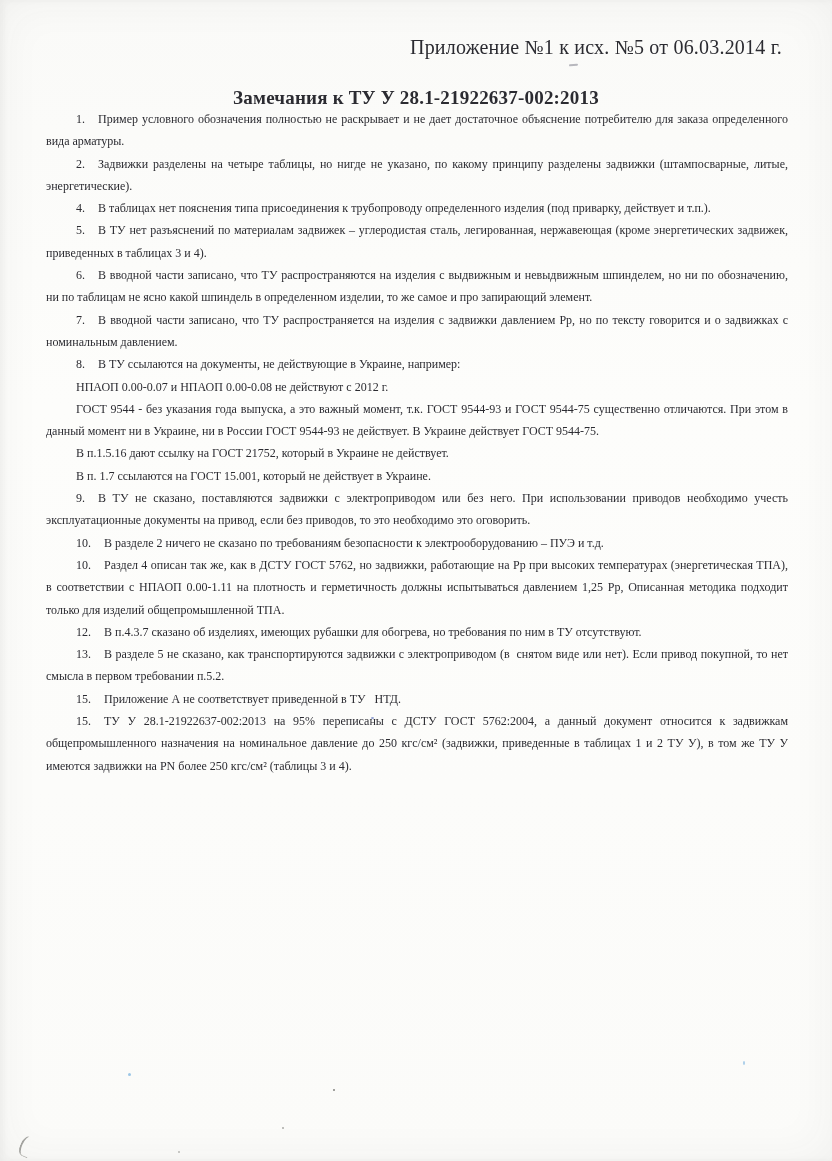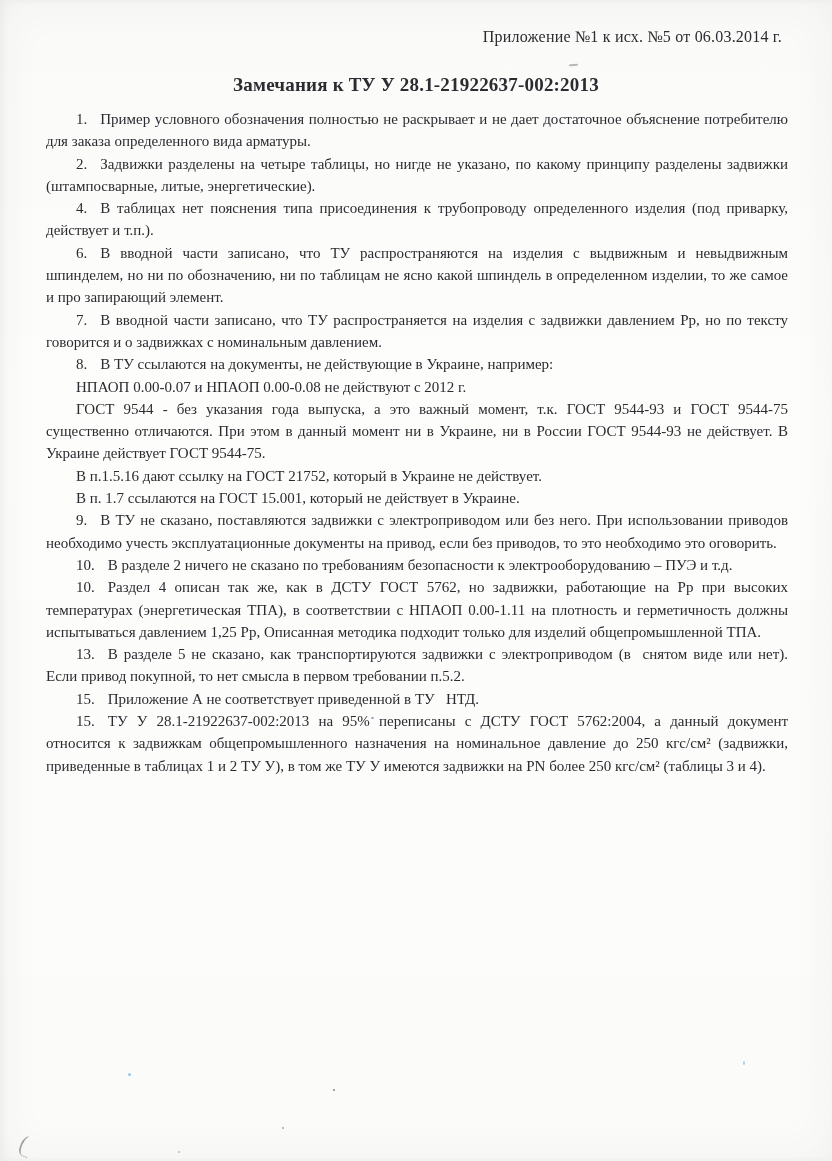--- a/index.html
+++ b/index.html
@@ -11,38 +11,38 @@
   .page {
     position: relative;
     width: 832px; height: 1161px;
     background: linear-gradient(180deg, #fafaf8 0%, #fdfdfb 35%, #fbfbf9 100%);
     box-shadow: inset 0 0 46px rgba(60,60,58,0.05), inset 3px 0 6px rgba(60,60,58,0.05);
     overflow: hidden;
     color: var(--ink, #2b2b31);
   }
   .hdr {
     position: absolute;
-    top: 28px; right: 50px;
-    font-size: 16px;
+    top: 36px; right: 50px;
+    font-size: 20px;
     letter-spacing: 0.2px;
     white-space: nowrap;
   }
   .title {
     position: absolute;
     top: 70px; left: 0; right: 0;
-    margin: 4px;
+    margin: 17px;
     text-align: center;
     font-size: 19px;
     font-weight: bold;
     letter-spacing: 0.2px;
   }
   .bodytext {
     position: absolute;
     top: 108px; left: 46px; width: 742px;
-    font-size: 15px;
+    font-size: 12px;
     line-height: 22.3px;
     text-align: justify;
   }
   .para { margin: 0; text-indent: 30px; }
   .num { padding-right: 13px; }
   .num:empty { padding-right: 0; }
   
   .artifact { position: absolute; pointer-events: none; }
   .a-dash { top: 64px; left: 569px; width: 9px; height: 2px; background: #b7b7bd; transform: rotate(-6deg); border-radius: 1px; }
   .a-squiggle { top: 1136px; left: 20px; width: 10px; height: 20px; border-left: 2px solid #8e8e8a; border-bottom: 1px solid #a5a5a0; border-radius: 60% 0 0 60%; transform: rotate(24deg); opacity: 0.8; }
@@ -61,30 +61,32 @@
 
   <div class="hdr">Приложение №1 к исх. №5 от 06.03.2014 г.</div>
   <div class="artifact a-dash"></div>
 
   <h1 class="title">Замечания к ТУ У 28.1-21922637-002:2013</h1>
 
   <div class="bodytext">
     <p class="para"><span class="num">1.</span><span class="txt">Пример условного обозначения полностью не раскрывает и не дает достаточное объяснение потребителю для заказа определенного вида арматуры.</span></p>
     <p class="para"><span class="num">2.</span><span class="txt">Задвижки разделены на четыре таблицы, но нигде не указано, по какому принципу разделены задвижки (штампосварные, литые, энергетические).</span></p>
     <p class="para"><span class="num">4.</span><span class="txt">В таблицах нет пояснения типа присоединения к трубопроводу определенного изделия (под приварку, действует и т.п.).</span></p>
+    <p class="para"><span class="num">5.</span><span class="txt">В ТУ нет разъяснений по материалам задвижек – углеродистая сталь, легированная, нержавеющая (кроме энергетических задвижек, приведенных в таблицах 3 и 4).</span></p>
     <p class="para"><span class="num">6.</span><span class="txt">В вводной части записано, что ТУ распространяются на изделия с выдвижным и невыдвижным шпинделем, но ни по обозначению, ни по таблицам не ясно какой шпиндель в определенном изделии, то же самое и про запирающий элемент.</span></p>
     <p class="para"><span class="num">7.</span><span class="txt">В вводной части записано, что ТУ распространяется на изделия с задвижки давлением Рр, но по тексту говорится и о задвижках с номинальным давлением.</span></p>
     <p class="para"><span class="num">8.</span><span class="txt">В ТУ ссылаются на документы, не действующие в Украине, например:</span></p>
     <p class="para"><span class="num"></span><span class="txt">НПАОП 0.00-0.07 и НПАОП 0.00-0.08 не действуют с 2012 г.</span></p>
     <p class="para"><span class="num"></span><span class="txt">ГОСТ 9544 - без указания года выпуска, а это важный момент, т.к. ГОСТ 9544-93 и ГОСТ 9544-75 существенно отличаются. При этом в данный момент ни в Украине, ни в России ГОСТ 9544-93 не действует. В Украине действует ГОСТ 9544-75.</span></p>
     <p class="para"><span class="num"></span><span class="txt">В п.1.5.16 дают ссылку на ГОСТ 21752, который в Украине не действует.</span></p>
     <p class="para"><span class="num"></span><span class="txt">В п. 1.7 ссылаются на ГОСТ 15.001, который не действует в Украине.</span></p>
     <p class="para"><span class="num">9.</span><span class="txt">В ТУ не сказано, поставляются задвижки с электроприводом или без него. При использовании приводов необходимо учесть эксплуатационные документы на привод, если без приводов, то это необходимо это оговорить.</span></p>
     <p class="para"><span class="num">10.</span><span class="txt">В разделе 2 ничего не сказано по требованиям безопасности к электрооборудованию – ПУЭ и т.д.</span></p>
     <p class="para"><span class="num">10.</span><span class="txt">Раздел 4 описан так же, как в ДСТУ ГОСТ 5762, но задвижки, работающие на Рр при высоких температурах (энергетическая ТПА), в соответствии с НПАОП 0.00-1.11 на плотность и герметичность должны испытываться давлением 1,25 Рр, Описанная методика подходит только для изделий общепромышленной ТПА.</span></p>
+    <p class="para"><span class="num">12.</span><span class="txt">В п.4.3.7 сказано об изделиях, имеющих рубашки для обогрева, но требования по ним в ТУ отсутствуют.</span></p>
     <p class="para"><span class="num">13.</span><span class="txt">В разделе 5 не сказано, как транспортируются задвижки с электроприводом (в&nbsp; снятом виде или нет). Если привод покупной, то нет смысла в первом требовании п.5.2.</span></p>
     <p class="para"><span class="num">15.</span><span class="txt">Приложение А не соответствует приведенной в ТУ&nbsp;&nbsp; НТД.</span></p>
     <p class="para"><span class="num">15.</span><span class="txt">ТУ У 28.1-21922637-002:2013 на 95% переписаны с ДСТУ ГОСТ 5762:2004, а данный документ относится к задвижкам общепромышленного назначения на номинальное давление до 250 кгс/см² (задвижки, приведенные в таблицах 1 и 2 ТУ У), в том же ТУ У имеются задвижки на PN более 250 кгс/см² (таблицы 3 и 4).</span></p>
   </div>
 
   <div class="artifact a-squiggle"></div>
   <div class="artifact speck s1"></div>
   <div class="artifact speck s2"></div>
   <div class="artifact speck s3"></div>
   <div class="artifact speck s4"></div>

